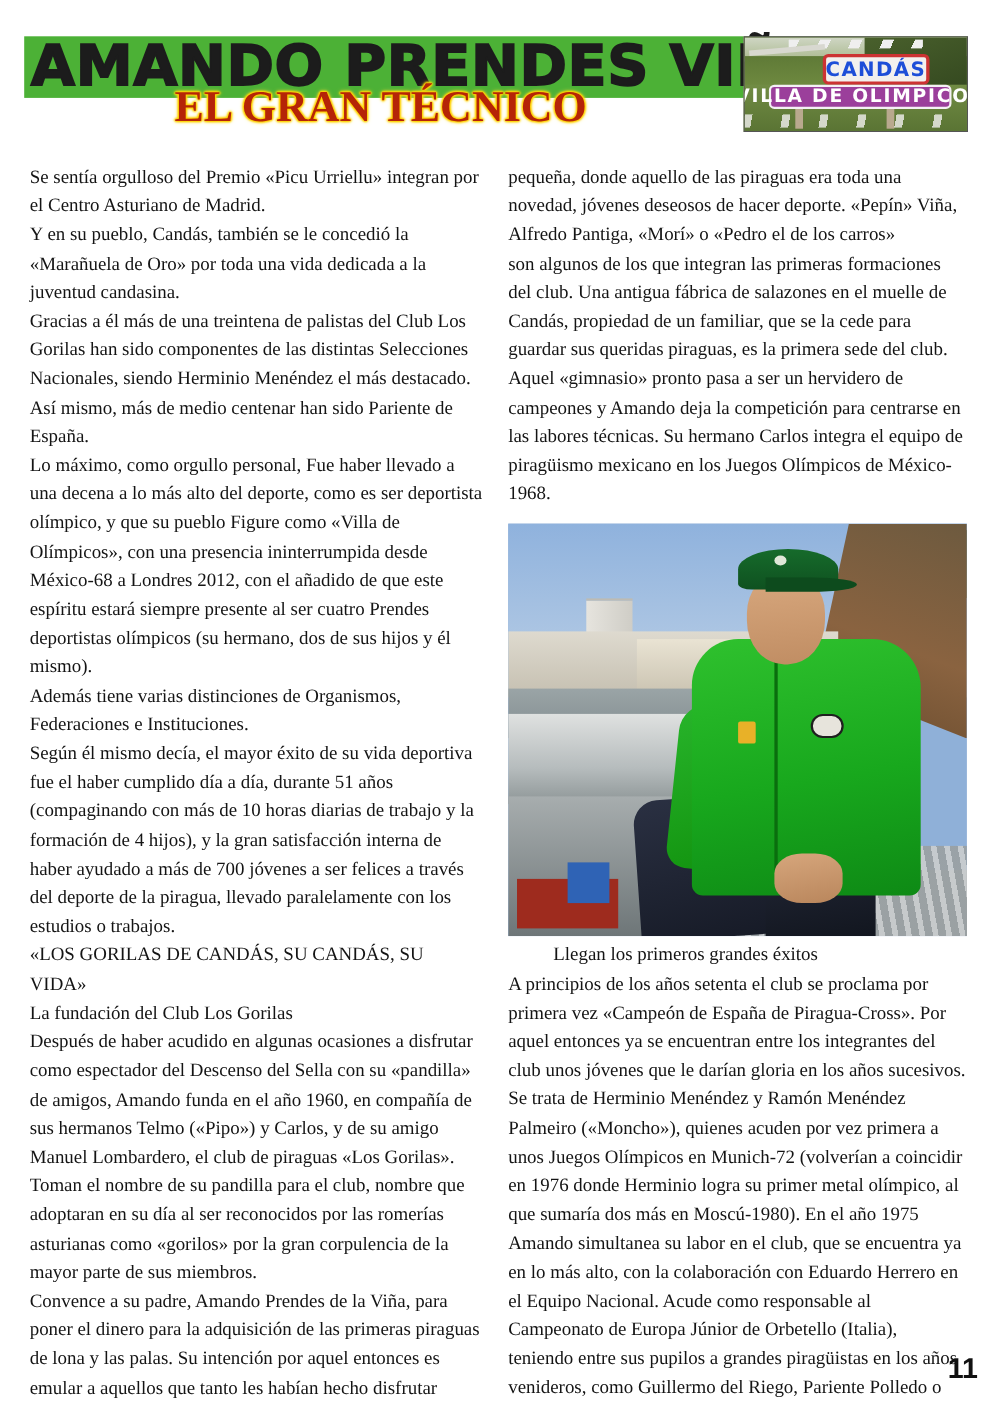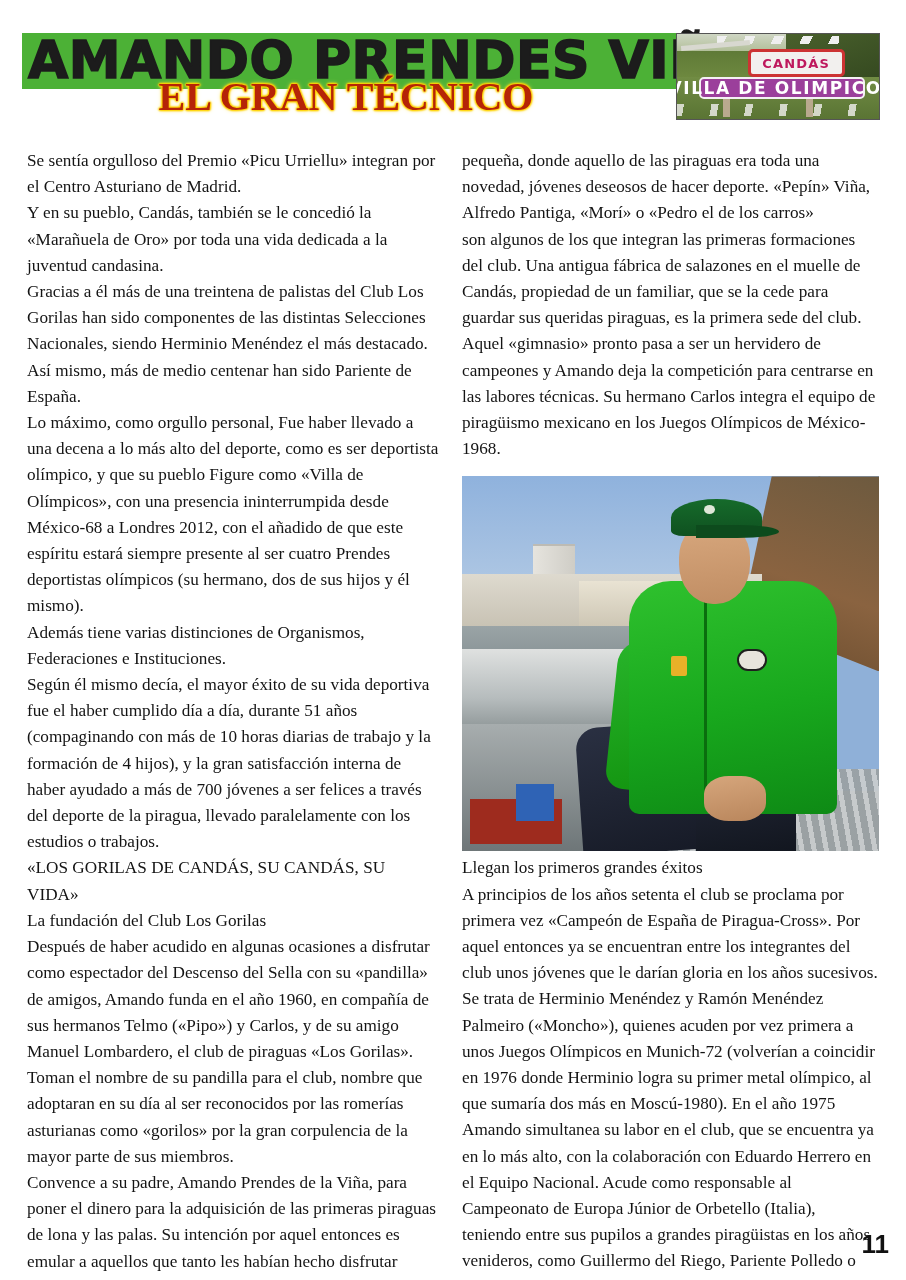--- a/index.html
+++ b/index.html
@@ -127,22 +127,22 @@
     box-sizing: border-box;
   }
   #sign-candas {
     left: 35%;
     top: 18%;
     width: 48%;
     height: 33%;
     background: #f2f0ee;
     border: 3.5px solid #c33;
     border-radius: 5px;
-    color: #be185d;
-    font-size: 13px;
+    color: #1d4ed8;
+    font-size: 18px;
     letter-spacing: 1.2px;
   }
   #sign-villa {
     left: 11%;
     top: 50%;
     width: 82%;
     height: 27%;
     background: #9b3f9b;
     border: 2.5px solid #f4f0f4;
     border-radius: 5px;
@@ -296,20 +296,21 @@
     transform: rotate(-4deg);
   }
   #main-photo .mp-legs2 {
     position: absolute; left: 56%; bottom: 0; width: 24%; height: 22%;
     background: linear-gradient(170deg, #232838 0%, #12161f 100%);
   }
 
   #photo-caption {
     font-size: 17.2px;
     line-height: 26.2px;
+    margin-left: 41px;
   }
 
   
   #page-number {
     position: absolute;
     right: 17px;
     bottom: 20px;
     font-family: "Liberation Sans", sans-serif;
     font-size: 26px;
     font-weight: 700;

